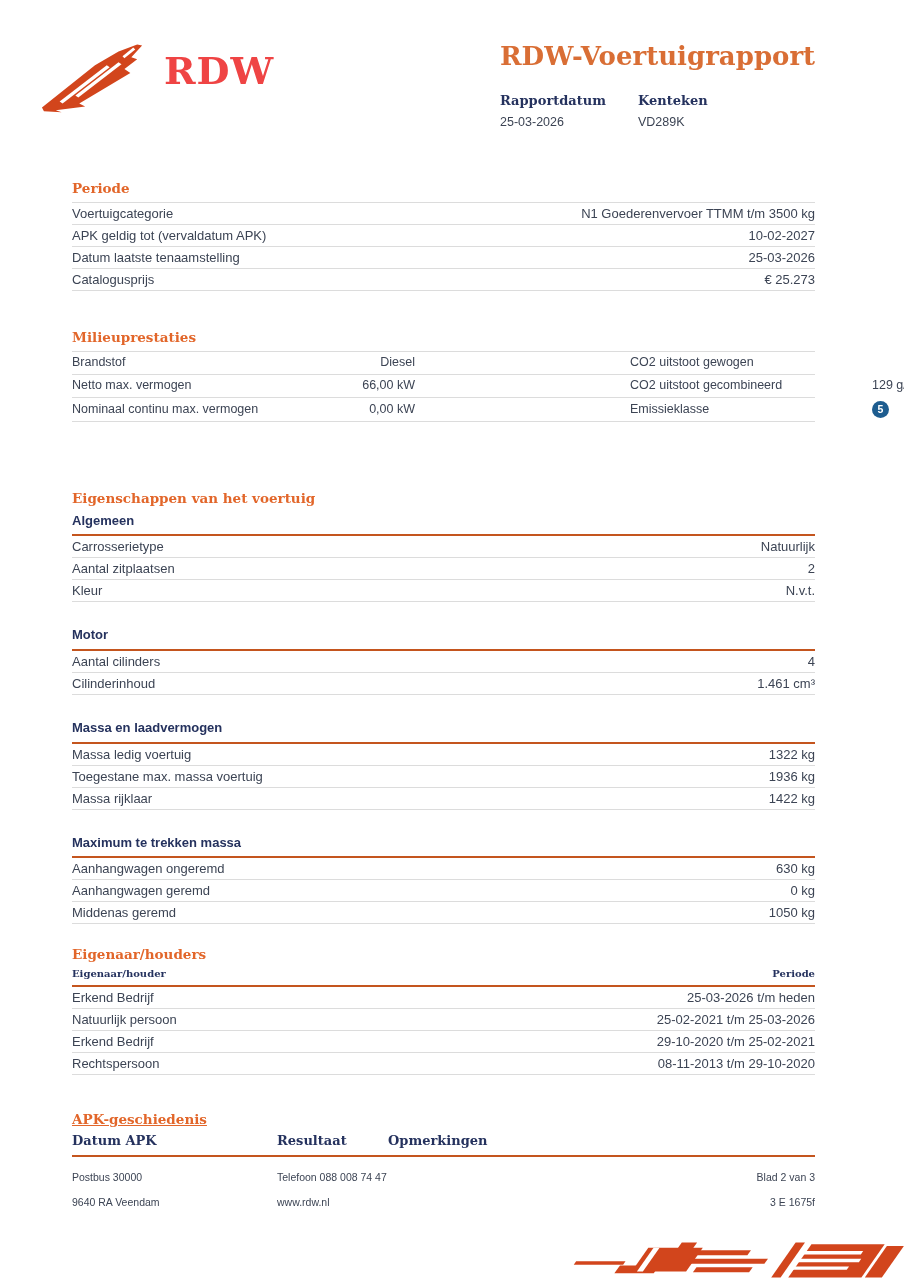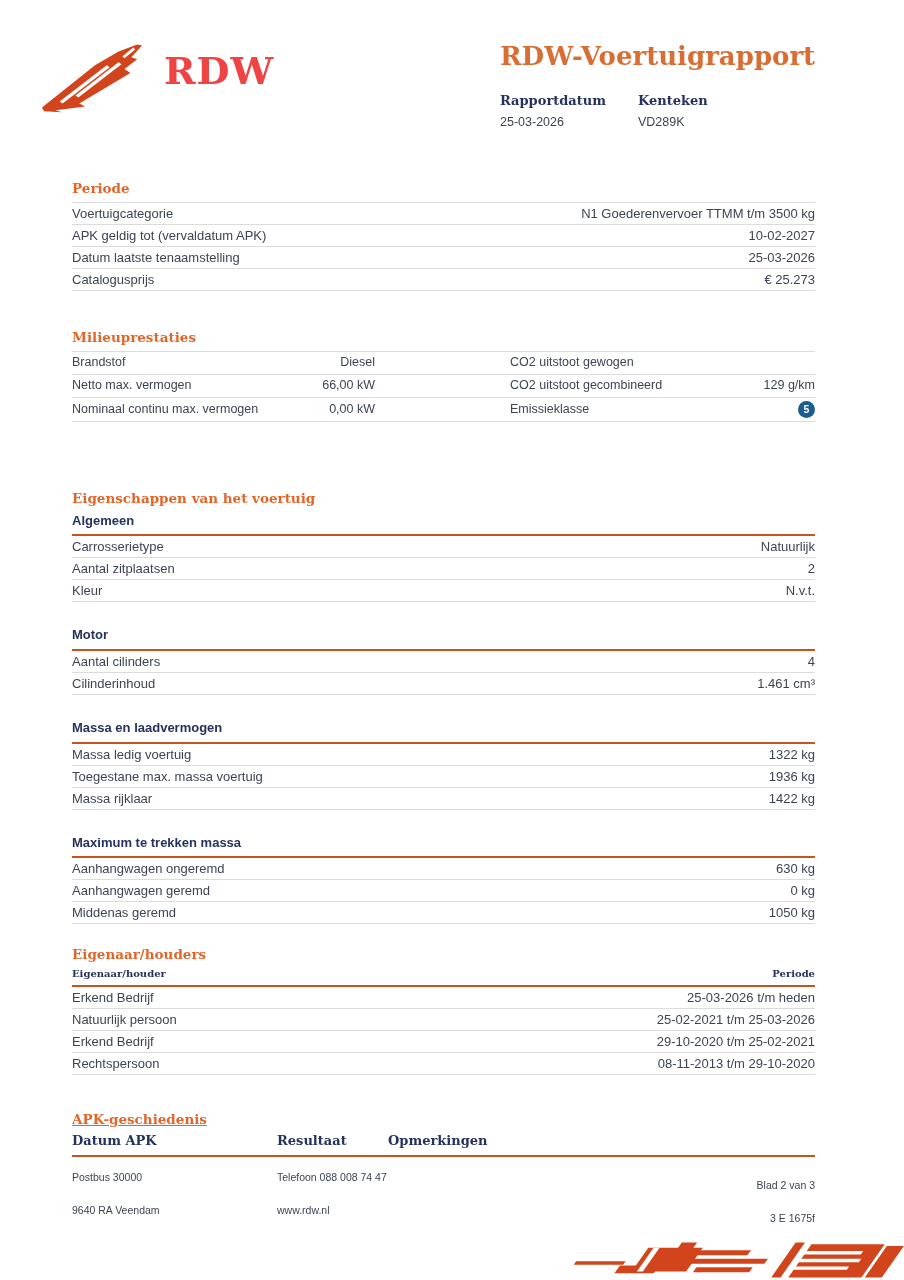--- a/index.html
+++ b/index.html
@@ -30,38 +30,38 @@
   .row{display:flex;justify-content:space-between;align-items:center;
     border-bottom:1px solid #dcdcdc;padding:3px 0;font-size:13px;line-height:15px;}
   .row .val{text-align:right;white-space:nowrap;}
   .sub-title{font-weight:bold;font-size:13px;color:#25325e;
     padding:3px 0 6px;border-bottom:2px solid #c4551e;line-height:1.2;}
   .sub-table{margin-bottom:22px;}
 
   
   .mrow{display:grid;grid-template-columns:210px 93px 135px 202px 1fr;
     border-bottom:1px solid #dcdcdc;padding:3px 0;font-size:12.5px;
-    line-height:15px;align-items:center;min-height:16px;}
+    line-height:15px;align-items:center;min-height:16px;gap:40px;}
   .mrow .val{text-align:right;white-space:nowrap;}
   .badge{width:17px;height:17px;border-radius:50%;background:#1d5c8f;color:#ffffff;
     font-size:10.5px;font-weight:bold;display:flex;align-items:center;
     justify-content:center;margin-left:auto;}
 
   
   .thead{display:flex;justify-content:space-between;
     font-family:"DejaVu Serif",serif;font-weight:bold;font-size:10px;color:#25325e;
     padding:2px 0 6px;border-bottom:2px solid #c4551e;}
   .apk-head{display:grid;grid-template-columns:205px 111px 1fr;
     font-family:"DejaVu Serif",serif;font-weight:bold;font-size:13px;color:#25325e;
     padding:2px 0 7px;border-bottom:2px solid #c4551e;}
 
   
   .footer{position:absolute;left:72px;width:743px;top:1171px;font-size:10.5px;}
   .f-line{display:grid;grid-template-columns:205px 1fr auto;margin-bottom:13px;}
-  .f-right{text-align:right;margin-top:8px;}
+  .f-right{text-align:right;}
 
   .speed-graphic{position:absolute;right:0;top:1240px;}
 </style>
 </head>
 <body>
 
 <div class="brand">
   <span>
     <svg width="108" height="80" viewBox="0 0 110 80">
       <path fill="#d2451c" d="M2,74 L56,31 L80,17 L99,10 L104,11 L93,23 L99,25 L86,35 L92,39 L40,70 L46,73 L16,77 L22,79 L4,78 Z"></path>

